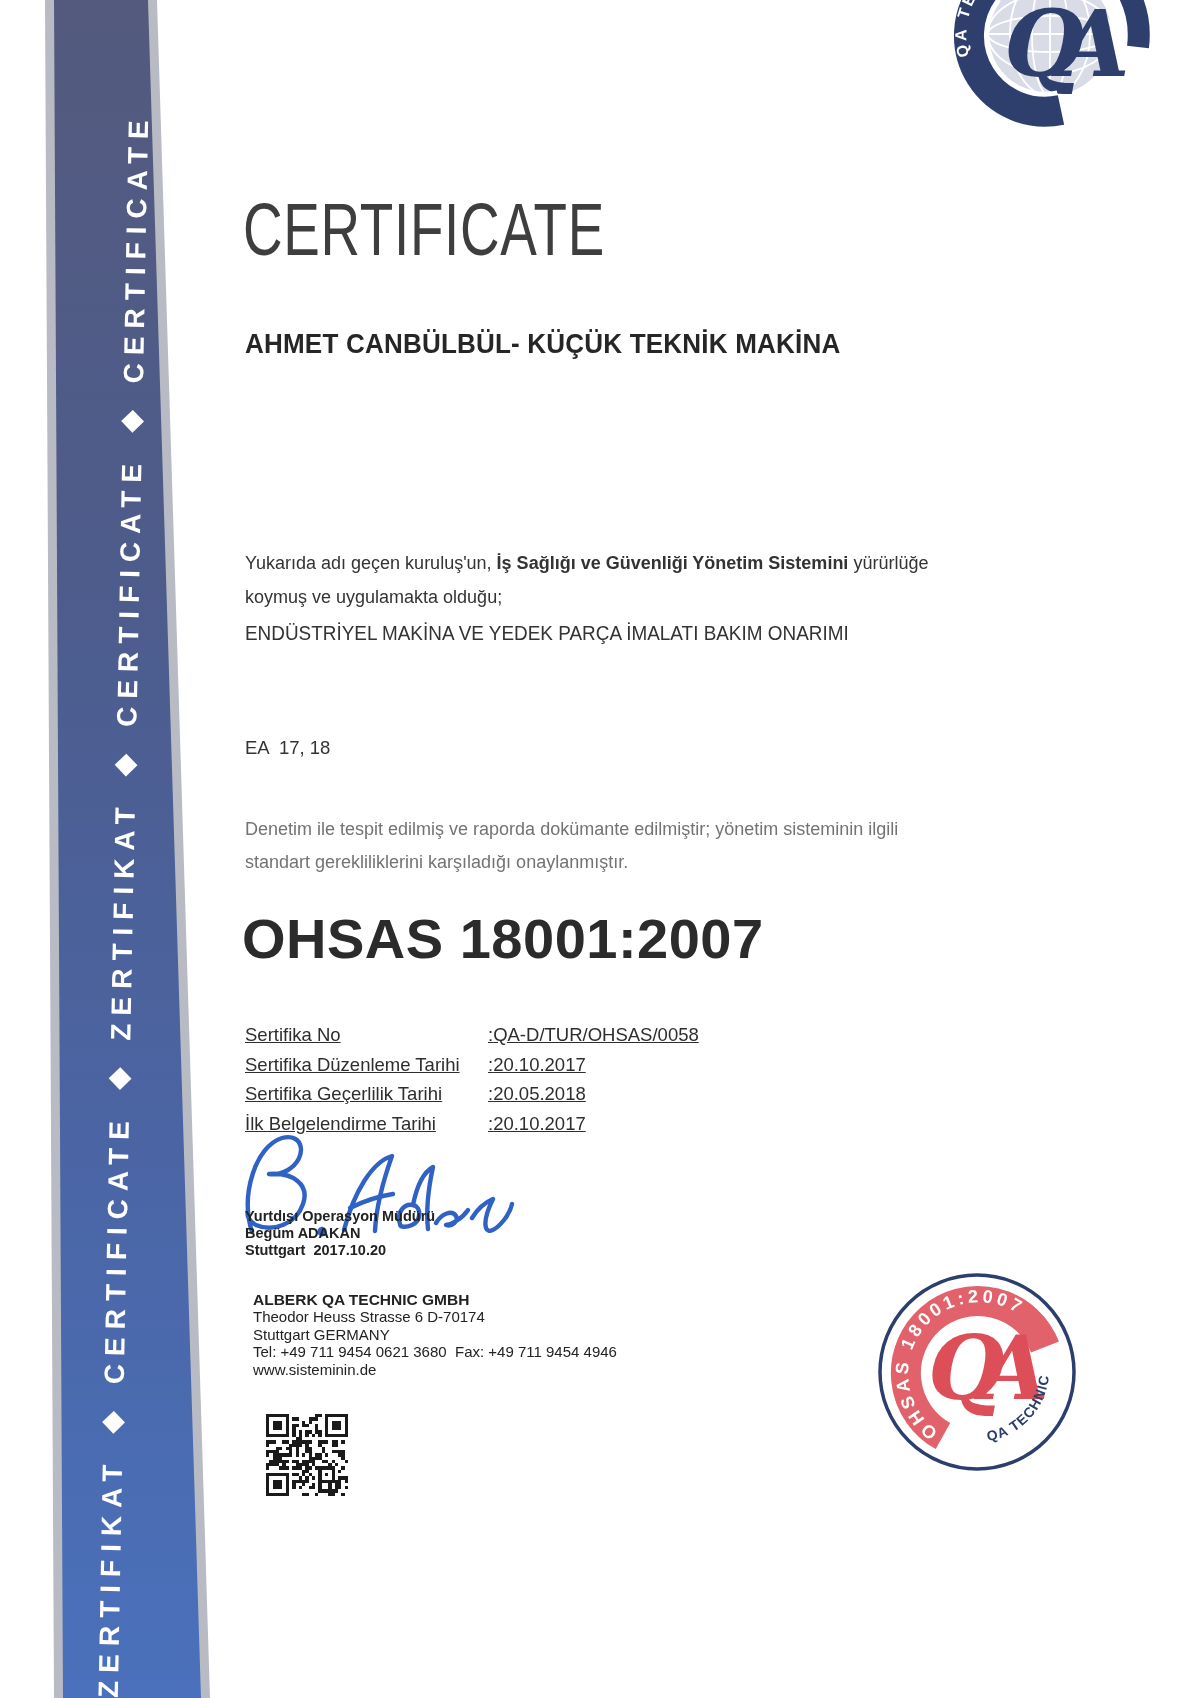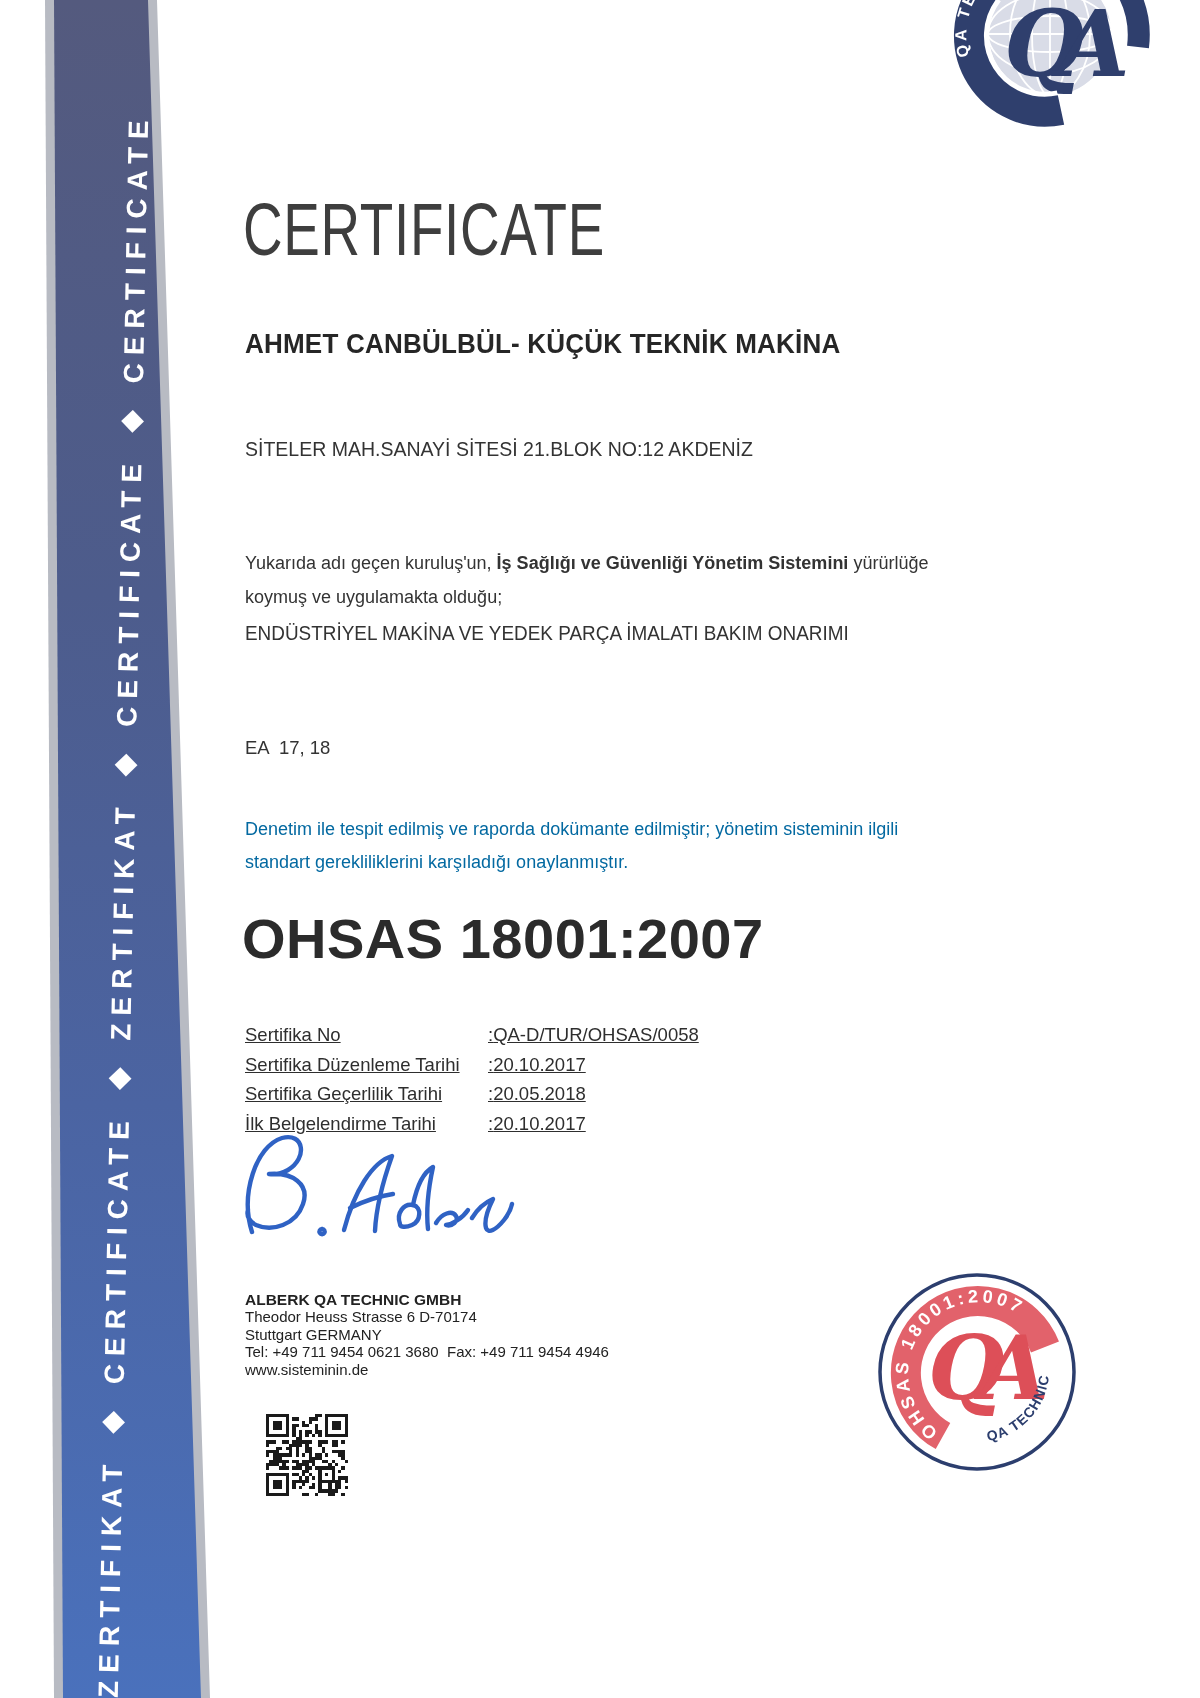--- a/index.html
+++ b/index.html
@@ -24,32 +24,32 @@
   
   .abs{position:absolute;}
   .title{left:243px;top:186px;font-size:75px;font-weight:400;color:#3e3e3e;
     letter-spacing:1px;transform:scaleX(0.73);transform-origin:left top;white-space:nowrap;}
   .company{left:245px;top:328px;font-size:28px;font-weight:bold;color:#262626;
     letter-spacing:.2px;transform:scaleX(0.93);transform-origin:left top;white-space:nowrap;}
   .address{left:245px;top:438px;font-size:19.5px;color:#333;white-space:nowrap;}
   .para{left:245px;top:547px;width:728px;font-size:18px;line-height:33.5px;color:#333;}
   .scope{left:245px;top:622px;font-size:19.5px;color:#333;white-space:nowrap;transform:scaleX(0.97);transform-origin:left top;}
   .ea{left:245px;top:737px;font-size:18.5px;color:#333;white-space:pre-wrap;}
-  .para2{left:245px;top:813px;width:692px;font-size:18px;line-height:33px;color:#0369a1;}
+  .para2{left:245px;top:813px;width:692px;font-size:18px;line-height:33px;color:#737373;}
   .standard{left:242px;top:906px;font-size:56px;font-weight:bold;color:#2b2b2b;letter-spacing:.5px;white-space:nowrap;}
   .details{left:245px;top:1020px;font-size:18.5px;line-height:29.5px;color:#2e2e2e;}
   .drow{display:flex;text-decoration:underline;}
   .dlabel{width:243px;flex:0 0 243px;}
   .dcolon{flex:0 0 auto;}
   .dvalue{white-space:nowrap;}
   .sigblock{left:245px;top:1208px;font-size:14.5px;font-weight:bold;line-height:16.8px;color:#222;}
   .sigblock div{white-space:pre-wrap;}
   .issuer{left:245px;top:1291px;font-size:15px;line-height:17.4px;color:#222;}
   .issuer .iname{font-weight:bold;font-size:15.5px;}
-  .issuer div{white-space:pre-wrap;}
+  .issuer div{white-space:pre-wrap;margin-left:8px;}
   .qr{left:266px;top:1414px;width:82px;height:82px;}
   svg{display:block;}
   .bold{font-weight:bold;}
 </style>
 </head>
 <body>
 
 <div class="page">
 
   <div class="bar-gray"></div>
@@ -73,21 +73,20 @@
     <defs>
         <path id="logoArcText" d="M 970,58 A 76 76 0 0 1 986,-16" fill="none"></path>
       </defs>
     <text font-size="16" font-weight="bold" fill="#ffffff" letter-spacing="3">
       <textPath href="#logoArcText" startOffset="2">QA TE</textPath>
     </text>
   </svg>
 
   <div class="abs title">CERTIFICATE</div>
   <div class="abs company">AHMET CANBÜLBÜL- KÜÇÜK TEKNİK MAKİNA</div>
-  <div class="abs address">SİTELER MAH.SANAYİ SİTESİ 21.BLOK NO:12 AKDENİZ</div>
 
   <div class="abs para"><span>Yukarıda adı geçen kuruluş'un, </span><span class="bold">İş Sağlığı ve Güvenliği Yönetim Sistemini</span><span> yürürlüğe koymuş ve uygulamakta olduğu;</span></div>
 
   <div class="abs scope">ENDÜSTRİYEL MAKİNA VE YEDEK PARÇA İMALATI BAKIM ONARIMI</div>
   <div class="abs ea">EA  17, 18</div>
   <div class="abs para2">Denetim ile tespit edilmiş ve raporda dokümante edilmiştir; yönetim sisteminin ilgili standart gerekliliklerini karşıladığı onaylanmıştır.</div>
   <div class="abs standard">OHSAS 18001:2007</div>
 
   <div class="abs details">
     <div class="drow">
@@ -118,20 +117,25 @@
       <path d="M 86,101 a 2.6,2.6 0 1 0 0.1,0"></path>
       <path d="M 108,102 C 118,64 136,34 156,28 C 146,56 140,82 139,103"></path>
       <path d="M 114,80 C 128,73 144,68 157,66"></path>
       <path d="M 164,96 C 160,85 168,75 177,77 C 186,79 185,93 176,97 C 169,100 164,99 164,96"></path>
       <path d="M 177,77 C 181,57 188,44 197,39 C 192,62 190,83 192,101"></path>
       <path d="M 200,95 C 206,85 216,82 220,88 C 223,93 216,99 210,97 C 216,96 226,91 232,82"></path>
       <path d="M 236,90 C 242,80 250,74 257,71 C 251,83 248,93 250,100 C 252,106 260,102 268,92 C 272,87 275,81 276,76"></path>
     </g>
   </svg>
 
+  <div class="abs sigblock">
+    <div>Yurtdışı Operasyon Müdürü</div>
+    <div>Begüm ADAKAN</div>
+    <div>Stuttgart  2017.10.20</div>
+  </div>
 
   <div class="abs issuer">
     <div class="iname">ALBERK QA TECHNIC GMBH</div>
     <div>Theodor Heuss Strasse 6 D-70174</div>
     <div>Stuttgart GERMANY</div>
     <div>Tel: +49 711 9454 0621 3680  Fax: +49 711 9454 4946</div>
     <div>www.sisteminin.de</div>
   </div>
 
   <svg class="abs qr" viewBox="0 0 25 25" shape-rendering="crispEdges">

